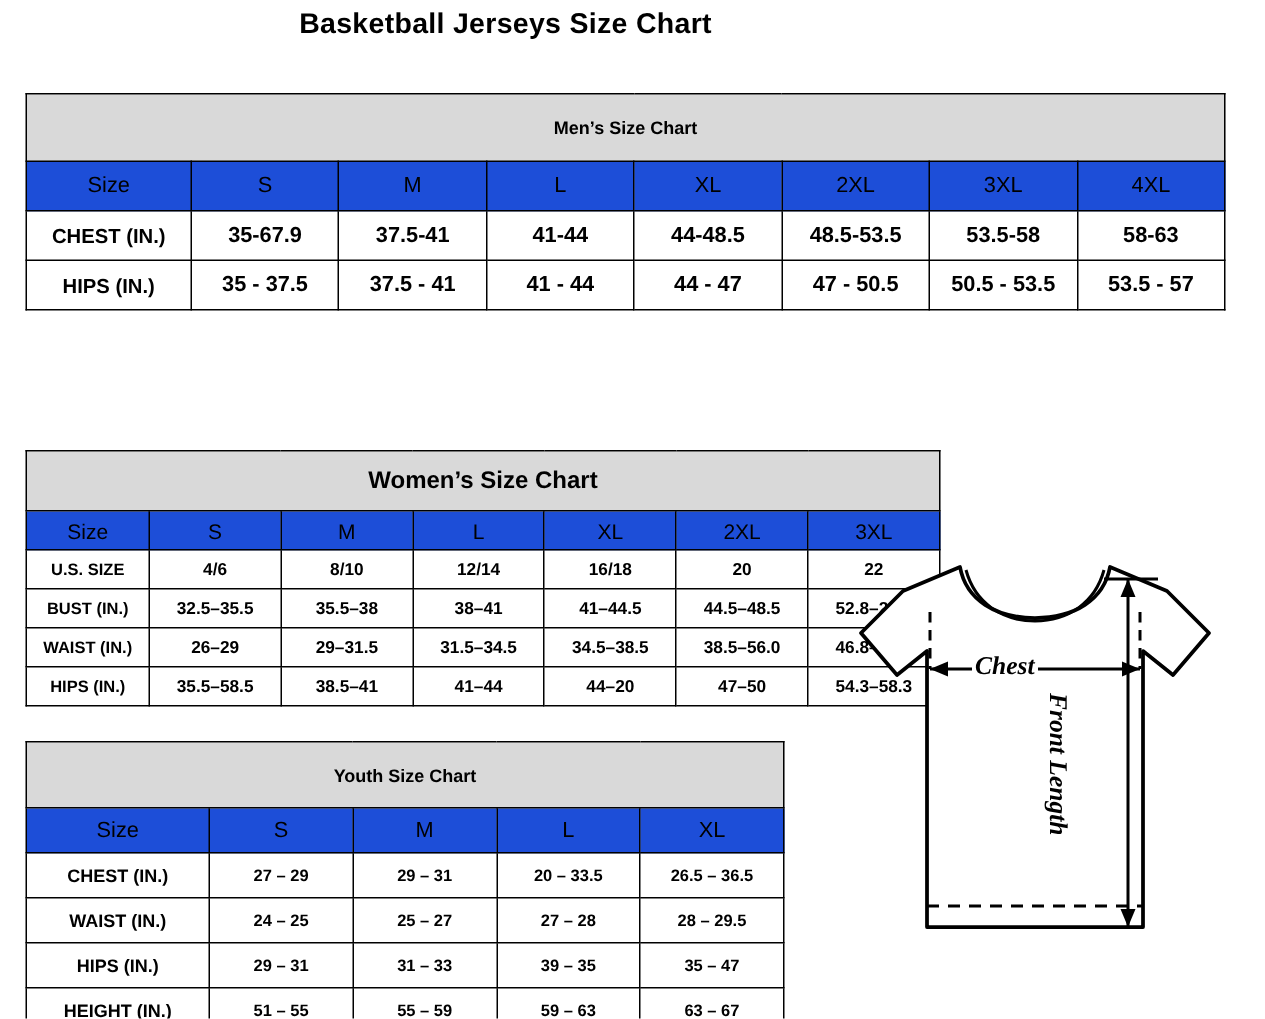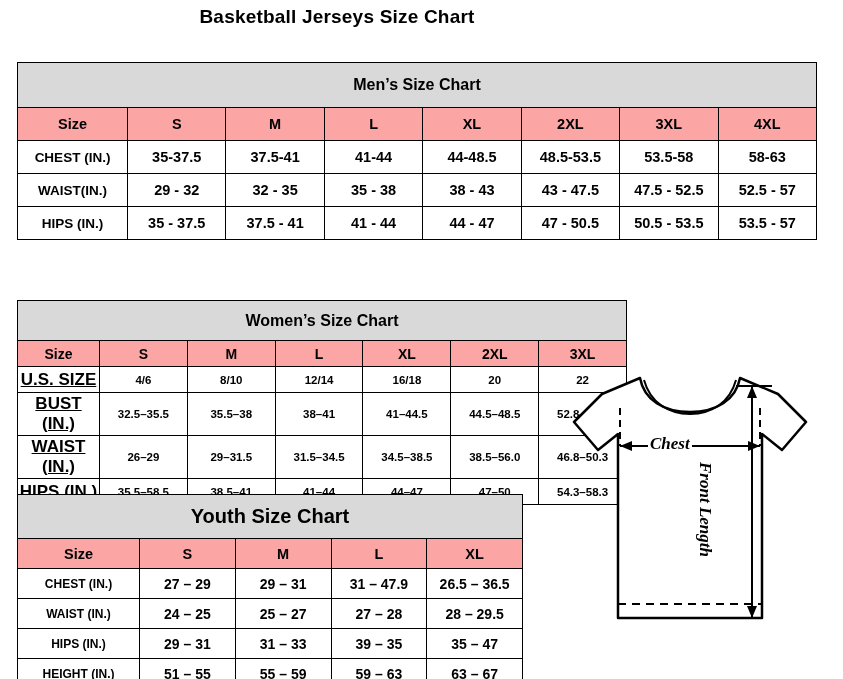--- a/index.html
+++ b/index.html
@@ -37,58 +37,58 @@
     font-weight: bold;
     background: #ffffff;
   }
   .caption-cell {
     background: #d9d9d9;
     font-size: 16px;
     font-weight: bold;
     padding: 7px 0;
   }
   .hdr-cell {
-    background: #fca5a5;
-    font-weight: bold;
+    background: #1d4ed8;
+    font-weight: normal;
   }
 
   
   #mens-chart {
     position: absolute;
     left: 17px;
     top: 62px;
     width: 800px;
   }
-  #mens-chart .caption-cell { font-size: 16px; }
+  #mens-chart .caption-cell { font-size: 12px; }
   #mens-chart td { height: 30px; font-size: 14.5px; }
   #mens-chart .rowlabel { font-size: 13.5px; }
   #mens-chart col.c0 { width: 110px; }
 
   
   #womens-chart {
     position: absolute;
     left: 17px;
     top: 300px;
     width: 610px;
   }
   #womens-chart .caption-cell { font-size: 16px; padding: 8px 0; }
   #womens-chart td { height: 23px; font-size: 11.5px; }
   #womens-chart .hdr-cell { font-size: 14px; }
-  #womens-chart .rowlabel { font-size: 17px; text-decoration: underline; }
+  #womens-chart .rowlabel { font-size: 11px; }
   #womens-chart col.c0 { width: 82px; }
 
   
   #youth-chart {
     position: absolute;
     left: 17px;
     top: 494px;
     width: 506px;
   }
-  #youth-chart .caption-cell { font-size: 20px; padding: 8px 0; }
-  #youth-chart td { height: 27px; font-size: 14px; }
+  #youth-chart .caption-cell { font-size: 12px; padding: 8px 0; }
+  #youth-chart td { height: 27px; font-size: 11px; }
   #youth-chart .hdr-cell { font-size: 14.5px; }
   #youth-chart .rowlabel { font-size: 12px; }
   #youth-chart col.c0 { width: 122px; }
 
   
   #shirt-diagram {
     position: absolute;
     left: 540px;
     top: 350px;
     width: 300px;
@@ -146,37 +146,27 @@
       <td class="hdr-cell">S</td>
       <td class="hdr-cell">M</td>
       <td class="hdr-cell">L</td>
       <td class="hdr-cell">XL</td>
       <td class="hdr-cell">2XL</td>
       <td class="hdr-cell">3XL</td>
       <td class="hdr-cell">4XL</td>
     </tr>
     <tr>
       <td class="rowlabel">CHEST (IN.)</td>
-      <td>35-37.5</td>
+      <td>35-67.9</td>
       <td>37.5-41</td>
       <td>41-44</td>
       <td>44-48.5</td>
       <td>48.5-53.5</td>
       <td>53.5-58</td>
       <td>58-63</td>
-    </tr>
-    <tr>
-      <td class="rowlabel">WAIST(IN.)</td>
-      <td>29 - 32</td>
-      <td>32 - 35</td>
-      <td>35 - 38</td>
-      <td>38 - 43</td>
-      <td>43 - 47.5</td>
-      <td>47.5 - 52.5</td>
-      <td>52.5 - 57</td>
     </tr>
     <tr>
       <td class="rowlabel">HIPS (IN.)</td>
       <td>35 - 37.5</td>
       <td>37.5 - 41</td>
       <td>41 - 44</td>
       <td>44 - 47</td>
       <td>47 - 50.5</td>
       <td>50.5 - 53.5</td>
       <td>53.5 - 57</td>
@@ -232,21 +222,21 @@
       <td>31.5–34.5</td>
       <td>34.5–38.5</td>
       <td>38.5–56.0</td>
       <td>46.8–50.3</td>
     </tr>
     <tr>
       <td class="rowlabel">HIPS  (IN.)</td>
       <td>35.5–58.5</td>
       <td>38.5–41</td>
       <td>41–44</td>
-      <td>44–47</td>
+      <td>44–20</td>
       <td>47–50</td>
       <td>54.3–58.3</td>
     </tr>
   </tbody>
 </table>
 
 <table id="youth-chart">
   <colgroup>
     <col class="c0">
       <col>
@@ -262,21 +252,21 @@
       <td class="hdr-cell">Size</td>
       <td class="hdr-cell">S</td>
       <td class="hdr-cell">M</td>
       <td class="hdr-cell">L</td>
       <td class="hdr-cell">XL</td>
     </tr>
     <tr>
       <td class="rowlabel">CHEST (IN.)</td>
       <td>27  –  29</td>
       <td>29  –  31</td>
-      <td>31  –  47.9</td>
+      <td>20  –  33.5</td>
       <td>26.5  –  36.5</td>
     </tr>
     <tr>
       <td class="rowlabel">WAIST  (IN.)</td>
       <td>24  –  25</td>
       <td>25  –  27</td>
       <td>27  –  28</td>
       <td>28  –  29.5</td>
     </tr>
     <tr>

